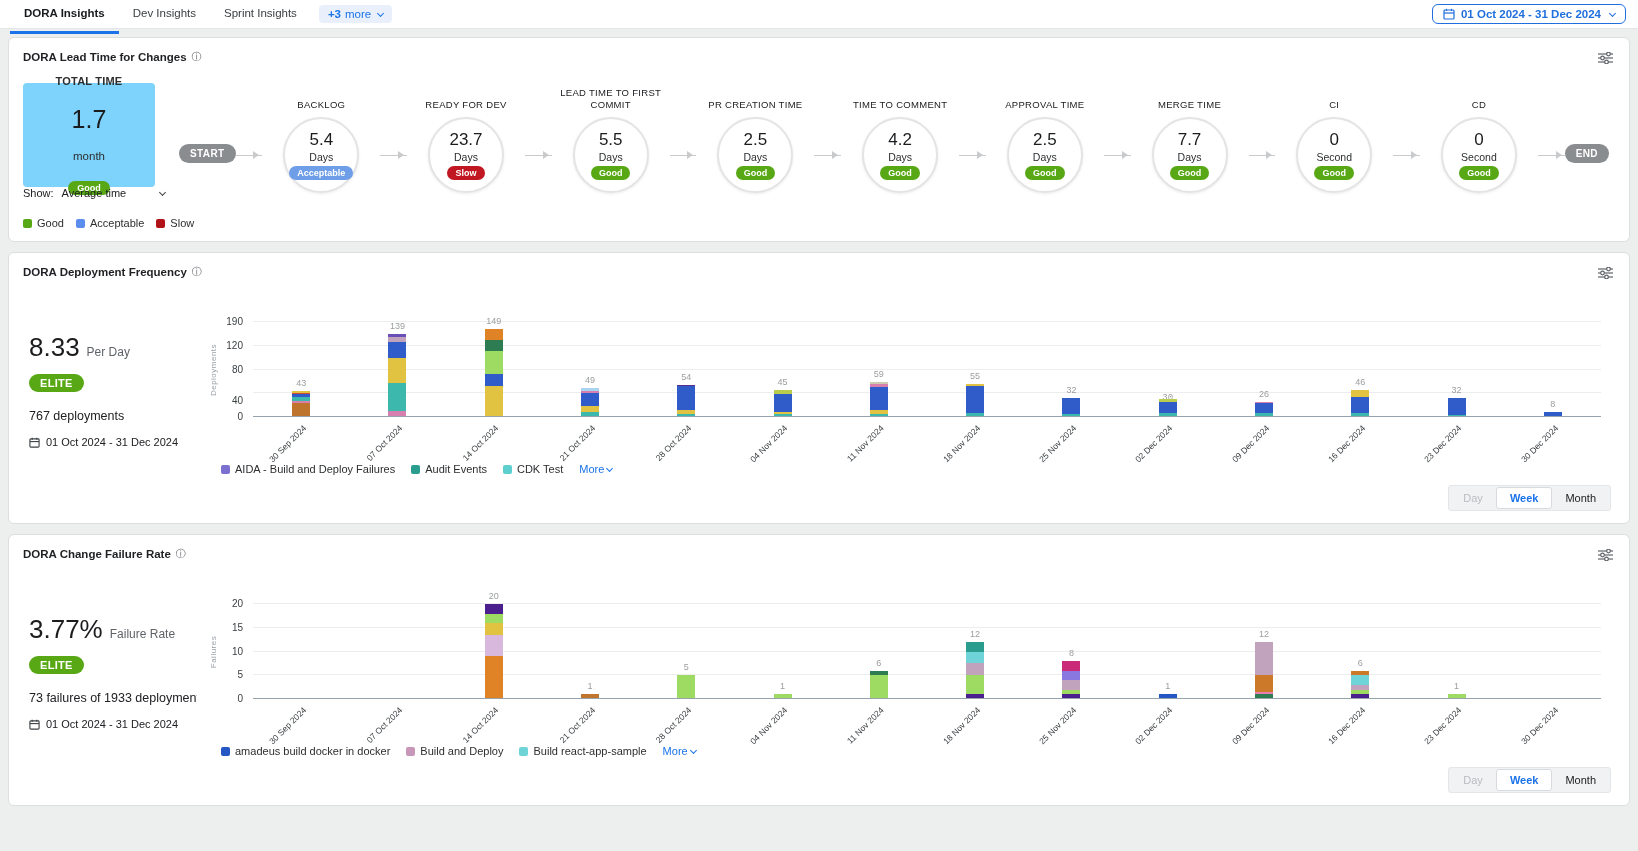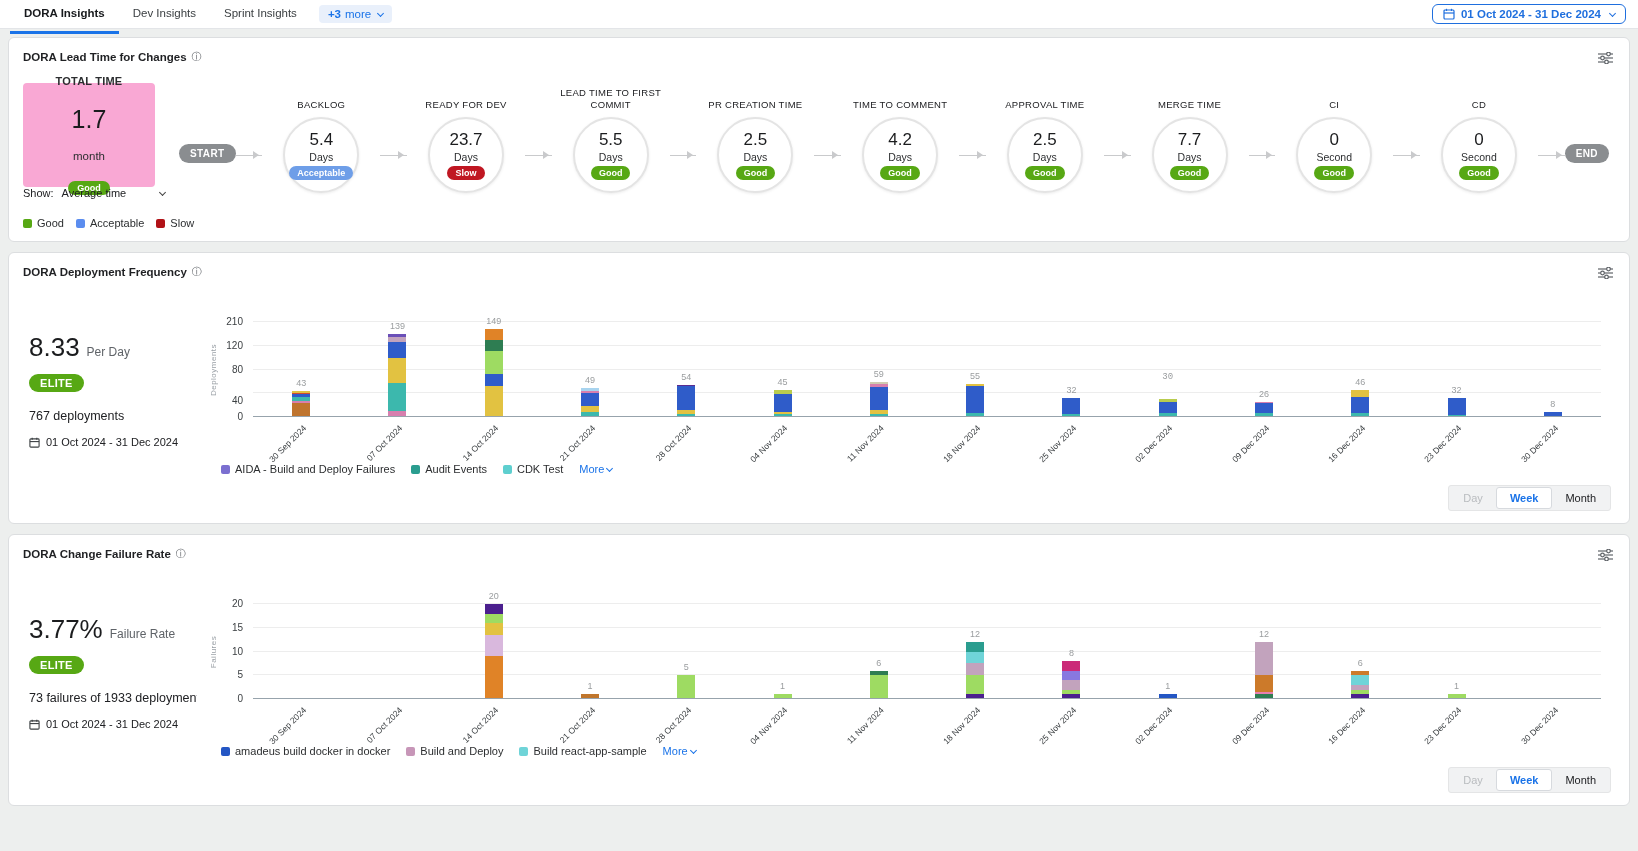--- a/index.html
+++ b/index.html
@@ -20,21 +20,21 @@
   .card { background:#fff; border:1px solid #dcdee0; border-radius:6px; margin:8px 8px 10px 8px; padding:12px 14px; position:relative; }
   .card-head { display:flex; align-items:flex-start; }
   .card-title { font-size:11.5px; font-weight:700; color:#1f2023; display:flex; align-items:center; gap:5px; min-width:184px; }
   .info { color:#5f6368; font-size:10px; font-weight:400; cursor:pointer; }
   .chart-title { font-size:11.5px; font-weight:700; color:#1f2023; flex:1; }
   .settings-btn { background:none; border:none; cursor:pointer; padding:2px; margin-left:auto; }
 
   
   .lt-body { display:flex; margin-top:6px; }
   .lt-left { width:152px; flex:none; }
-  .total-card { background:#f9a8d4; border-radius:4px; width:132px; height:104px; display:flex; flex-direction:column; align-items:center; justify-content:center; gap:16px; margin-top:8px; }
+  .total-card { background:#7dd3fc; border-radius:4px; width:132px; height:104px; display:flex; flex-direction:column; align-items:center; justify-content:center; gap:16px; margin-top:8px; }
   .tc-head { font-size:11px; font-weight:700; color:#2c2e30; letter-spacing:.2px; }
   .tc-val { font-size:25px; color:#1b1c1e; margin-top:2px; }
   .tc-unit { font-size:11.5px; color:#2c2e30; }
   .tc-badge { background:#57a814; color:#fff; font-size:9px; font-weight:700; padding:2px 9px; border-radius:9px; margin-top:3px; }
   .show-row { display:flex; align-items:center; width:142px; font-size:11px; cursor:pointer; }
   .show-lb { color:#202124; font-weight:400; }
   .show-val { margin-left:8px; color:#202124; }
   .show-row .chev { margin-left:auto; color:#444; }
   .lt-legend { display:flex; align-items:center; gap:12px; margin-top:18px; }
   .lg-item { display:flex; align-items:center; gap:5px; font-size:11px; color:#2c2e30; }
@@ -285,21 +285,21 @@
       </div>
     </div>
     <div class="chart-zone">
       <div class="chart">
           <div class="ygutter">
             <div class="yaxis-label">Deployments</div>
             <div class="ytick" style="bottom: -5px;">0</div>
             <div class="ytick" style="bottom: 11px;">40</div>
             <div class="ytick" style="bottom: 42.5px;">80</div>
             <div class="ytick" style="bottom: 66.25px;">120</div>
-            <div class="ytick" style="bottom: 90px;">210</div>
+            <div class="ytick" style="bottom: 90px;">190</div>
           </div>
           <div class="plot">
             <div class="gridline baseline" style="bottom: 0px;"></div>
             <div class="gridline" style="bottom: 23.75px;"></div>
             <div class="gridline" style="bottom: 47.5px;"></div>
             <div class="gridline" style="bottom: 71.25px;"></div>
             <div class="gridline" style="bottom: 95px;"></div>
             <div class="col">
               <div class="stack">
                 <div class="seg" style="height: 14.25px; background: rgb(191, 116, 46);"></div>
@@ -393,21 +393,21 @@
               </div>
               <div class="total" style="bottom: 22px;">32</div>
               <div class="xlab">25 Nov 2024</div>
             </div>
             <div class="col">
               <div class="stack">
                 <div class="seg" style="height: 3.5625px; background: rgb(60, 184, 173);"></div>
                 <div class="seg" style="height: 11.875px; background: rgb(47, 92, 201);"></div>
                 <div class="seg" style="height: 2.375px; background: rgb(185, 204, 78);"></div>
               </div>
-              <div class="total" style="bottom: 35px; font-family: Liberation Mono, monospace;">30</div>
+              <div class="total" style="bottom: 14px; font-family: Liberation Mono, monospace;">30</div>
               <div class="xlab">02 Dec 2024</div>
             </div>
             <div class="col">
               <div class="stack">
                 <div class="seg" style="height: 3.5625px; background: rgb(60, 184, 173);"></div>
                 <div class="seg" style="height: 10.0938px; background: rgb(47, 92, 201);"></div>
                 <div class="seg" style="height: 1.78125px; background: rgb(215, 127, 174);"></div>
               </div>
               <div class="total" style="bottom: 18.4375px;">26</div>
               <div class="xlab">09 Dec 2024</div>

